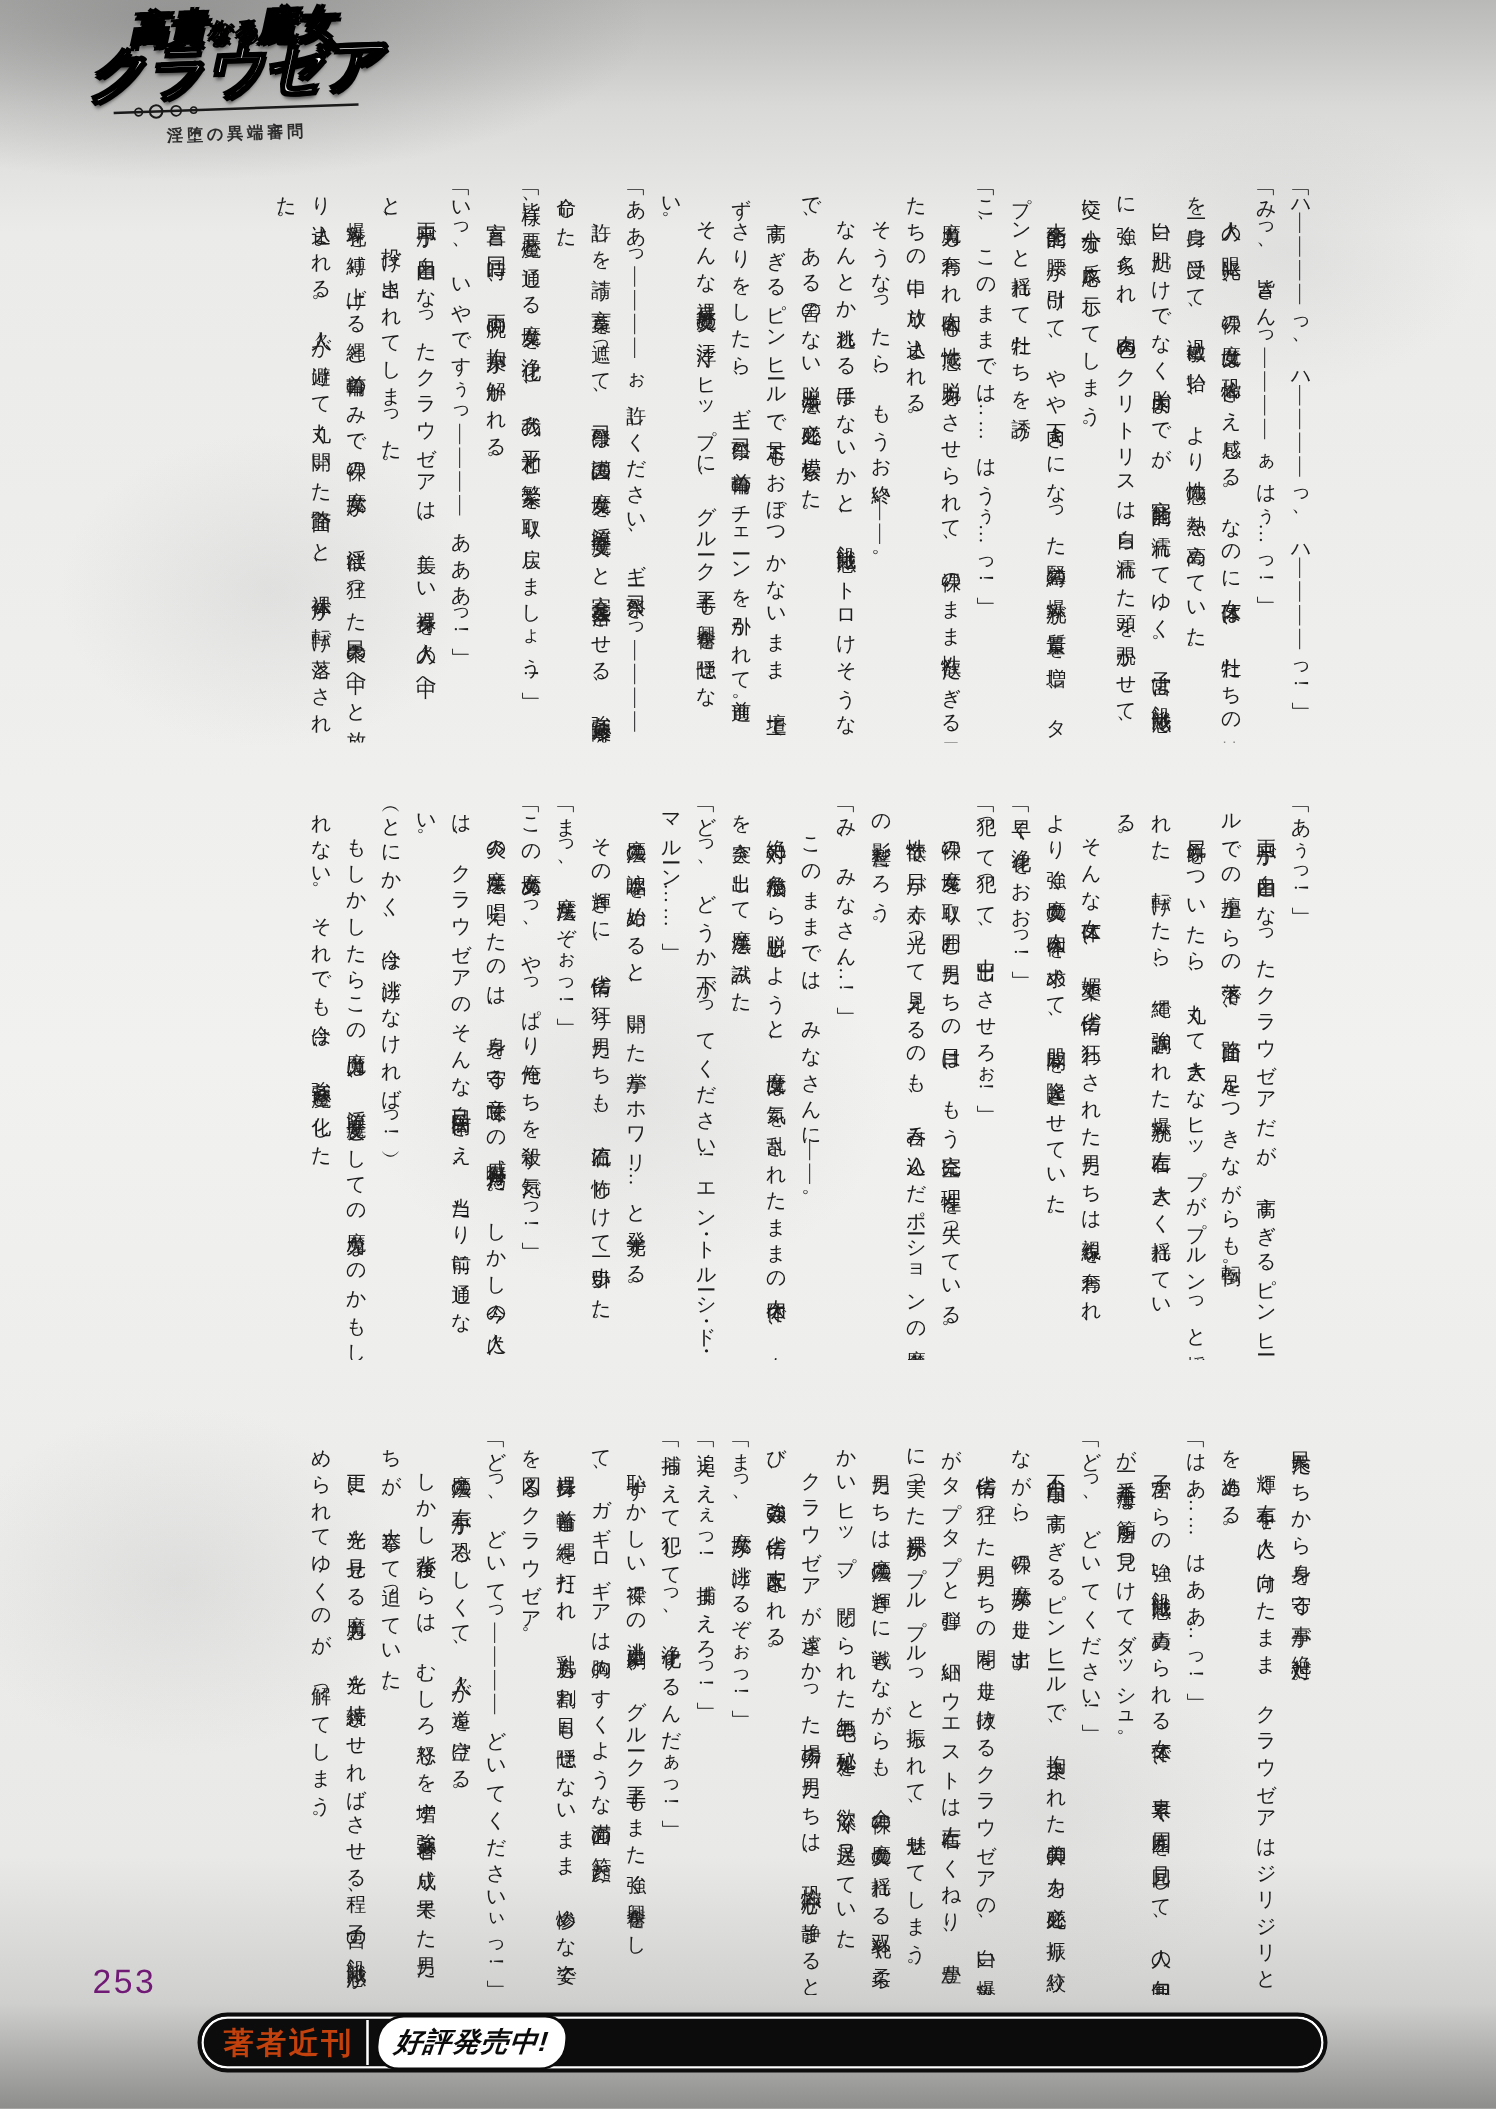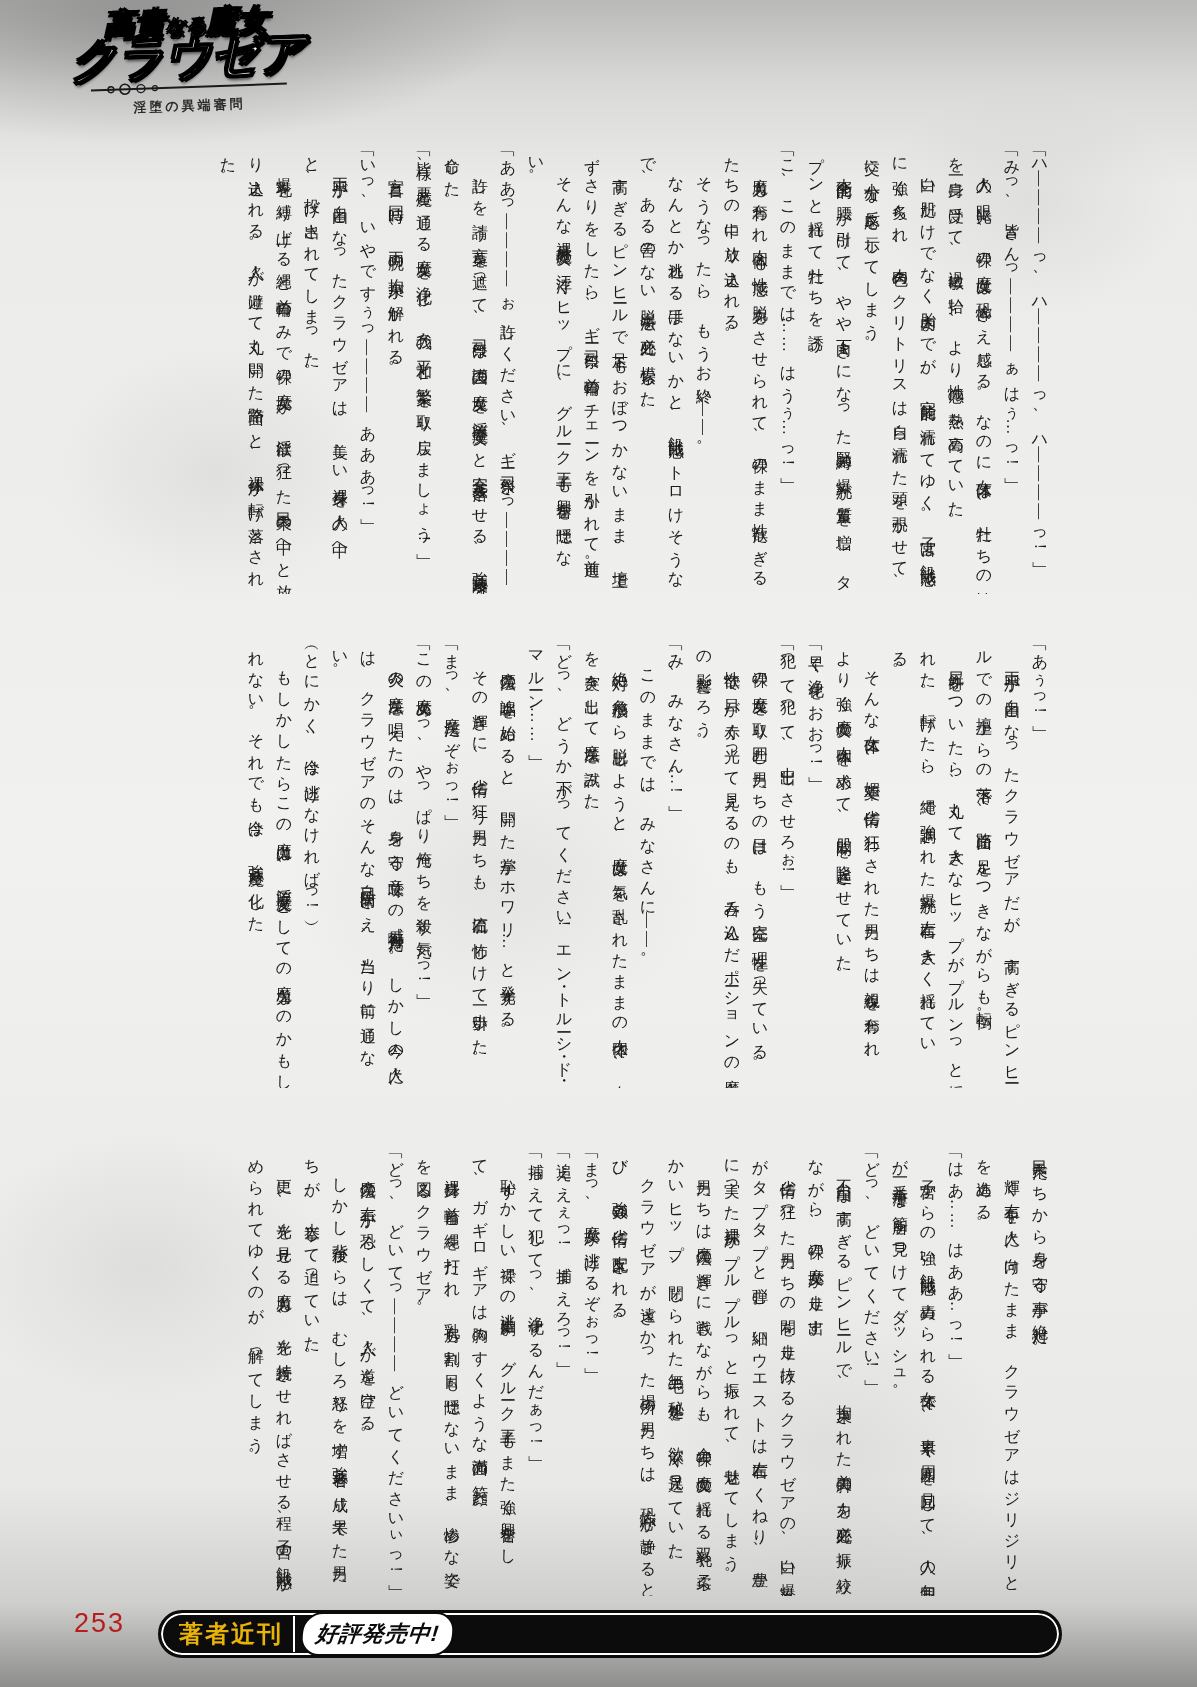--- a/index.html
+++ b/index.html
@@ -34,29 +34,29 @@
   .band{
     position:absolute;right:143px;width:984px;height:448px;
     writing-mode:vertical-rl;text-orientation:mixed;overflow:hidden;
     font-size:16px;line-height:28px;letter-spacing:3px;color:#1c1c1c;
   }
   .band p{margin:0;padding:0;}
   #band1{top:146px;}
   #band2{top:640px;}
   #band3{top:1148px;}
   
-  .page-num{position:absolute;left:74px;top:1608px;font-size:27px;color:#b91c1c;
+  .page-num{position:absolute;left:74px;top:1570px;font-size:27px;color:#701a75;
     letter-spacing:2px;font-family:"Liberation Sans","DejaVu Sans",sans-serif;}
   .pub-bar{
     position:absolute;left:158px;top:1610px;width:904px;height:48px;box-sizing:border-box;
     display:flex;align-items:center;border-radius:26px;
     background:#0c0c0c;border:3px solid #0c0c0c;box-shadow:inset 0 0 0 2px #fff;
     font-family:"Liberation Sans","DejaVu Sans",sans-serif;
   }
-  .pub-label{color:#eab308;font-weight:bold;font-size:24px;padding:0 10px 0 18px;
+  .pub-label{color:#c2410c;font-weight:bold;font-size:24px;padding:0 10px 0 18px;
     letter-spacing:2px;white-space:nowrap;}
   .pub-sep{width:2px;align-self:stretch;background:#fff;margin:3px 0;}
   .pub-books{flex:1;color:#fff;font-size:12.5px;font-weight:bold;line-height:16px;
     padding:2px 8px 2px 10px;}
   .pub-badge{
     background:#fff;color:#0b0b0b;font-weight:bold;font-style:italic;font-size:22px;
     border-radius:20px;border:2px solid #0b0b0b;padding:5px 13px;margin:2px 4px 2px 6px;
     white-space:nowrap;transform:skewX(-6deg);letter-spacing:1px;
   }
 </style>

